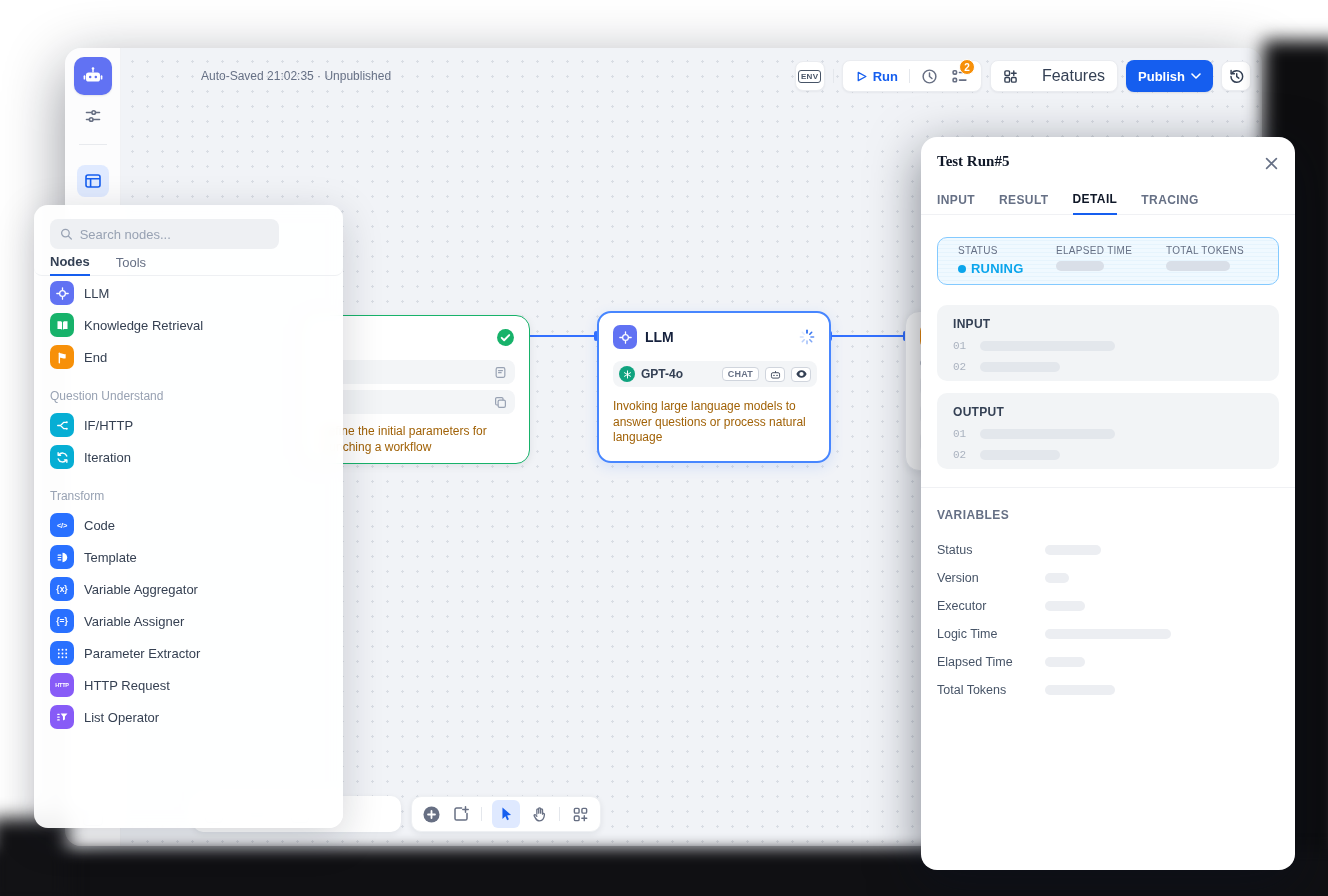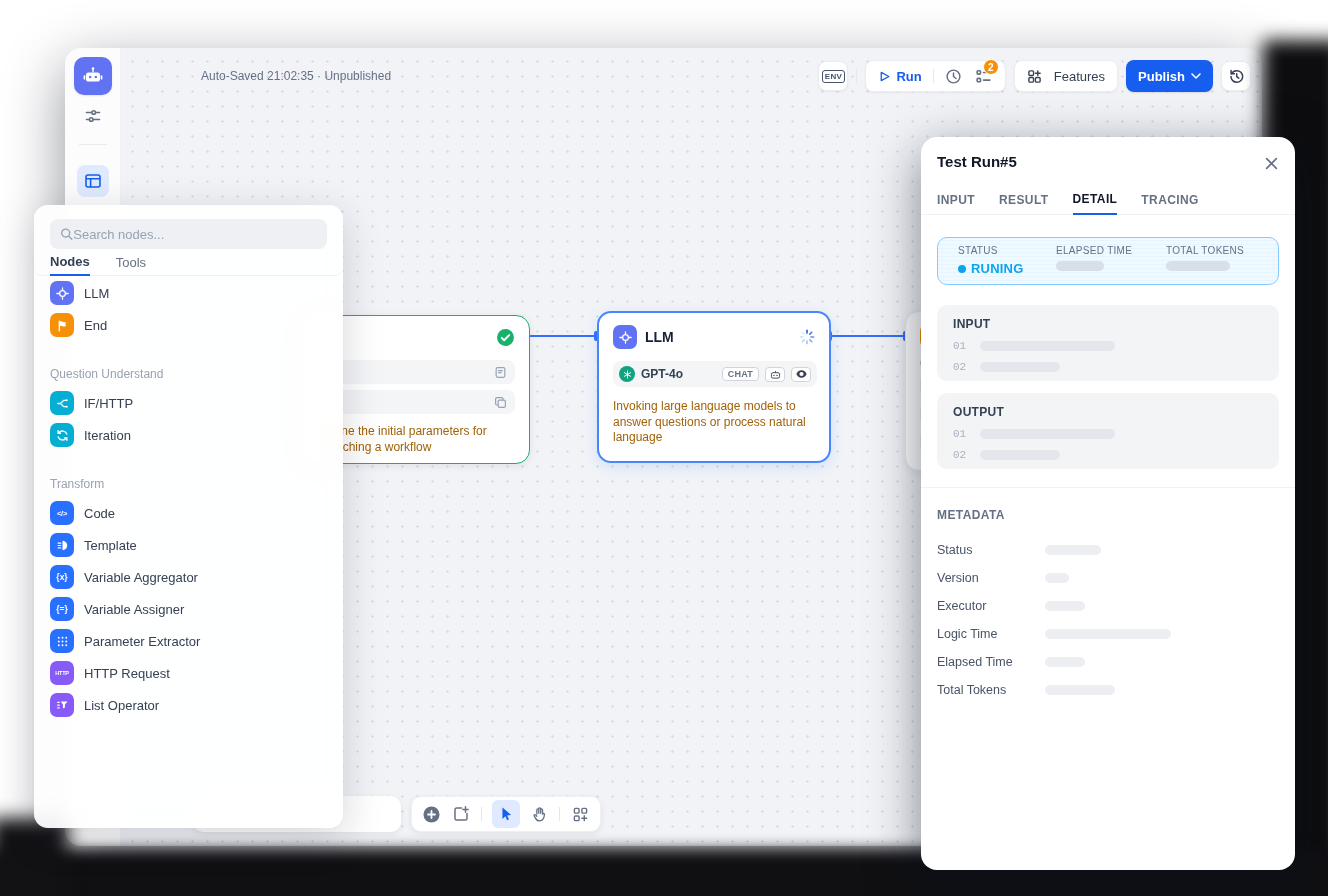--- a/index.html
+++ b/index.html
@@ -33,21 +33,21 @@
   .btn-white { background:#fff; border:1px solid #eaecf0; border-radius:8px; box-shadow:0 1px 2px rgba(16,24,40,.05); display:flex; align-items:center; justify-content:center; }
   .env-btn { width:30px; height:30px; }
   .env-tag { font-size:8px; font-weight:700; color:#475467; border:1.4px solid #475467; border-radius:3px; padding:1px 2px; letter-spacing:.3px; }
   .tb-sep { width:1px; height:14px; background:#e4e7ec; margin:0 0px; }
   .run-group { height:32px; padding:0 12px; position:relative; gap:0; }
   .run-lbl { font-size:13px; font-weight:600; color:#155eef; margin-left:5px; }
   .rg-div { width:1px; height:14px; background:#e4e7ec; margin:0 11px; }
   .rg-ic { width:18px; height:18px; display:flex; align-items:center; justify-content:center; }
   .rg-gap { width:12px; }
   .badge { position:absolute; right:-6px; top:-8px; min-width:16px; height:16px; border-radius:8px; background:#f79009; color:#fff; font-size:10px; font-weight:700; display:flex; align-items:center; justify-content:center; padding:0 4px; border:1.5px solid #fff; }
-  .features-btn { height:32px; padding:0 12px; gap:12px; font-size:13px; font-weight:500; color:#344054;align-items:center; }
+  .features-btn { height:32px; padding:0 12px; gap:24px; font-size:16px; font-weight:500; color:#344054;align-items:center; }
   .publish-btn { height:32px; padding:0 12px; gap:6px; background:#155eef; border-radius:8px; display:flex; align-items:center; color:#fff; font-size:13px; font-weight:600; box-shadow:0 1px 2px rgba(16,24,40,.1); }
   .hist-btn { width:30px; height:30px; }
 
   
   .node { position:absolute; background:#fff; border-radius:14px; box-shadow:0 2px 8px rgba(16,24,40,.08); overflow:hidden; }
   .edge { position:absolute; height:2px; background:#3370ff; }
   .handle { position:absolute; width:4px; height:10px; border-radius:2px; background:#3370ff; }
   .node-title { font-size:14px; font-weight:700; color:#15203c; }
   .nicon { width:24px; height:24px; border-radius:7px; display:flex; align-items:center; justify-content:center; color:#fff; flex:none; }
   .pillrow { background:#f3f5f7; border-radius:8px; display:flex; align-items:center; }
@@ -60,38 +60,38 @@
 
   
   .toolbar { position:absolute; left:290px; top:748px; width:190px; height:36px; background:#fff; border:1px solid #eef0f3; border-radius:10px; box-shadow:0 2px 6px rgba(16,24,40,.08); display:flex; align-items:center; padding:0 10px; gap:10px; }
   .tb-ic { width:20px; height:20px; display:flex; align-items:center; justify-content:center; }
   .tb-divider { width:1px; height:14px; background:#e4e7ec; }
   .tb-active { width:28px; height:28px; background:#dfe9ff; border-radius:6px; display:flex; align-items:center; justify-content:center; }
   .ghost-pill { position:absolute; left:72px; top:748px; width:208px; height:36px; background:#fff; border-radius:10px; box-shadow:0 2px 6px rgba(16,24,40,.08); display:flex; align-items:center; padding:0 12px; gap:14px; color:#9aa2b1; font-size:12px; }
 
   
   .nodes-panel { position:absolute; left:34px; top:205px; width:309px; height:623px; background:rgba(255,255,255,.93); backdrop-filter:blur(7px); -webkit-backdrop-filter:blur(7px); border-radius:14px; box-shadow:0 10px 40px rgba(16,24,40,.18); z-index:5; overflow:hidden; }
-  .search-box { position:absolute; left:16px; top:14px; width:277px; height:30px; background:#eef0f3; border-radius:8px; display:flex; align-items:center; padding:0 10px; }
+  .search-box { position:absolute; left:16px; top:14px; width:229px; height:30px; background:#eef0f3; border-radius:8px; display:flex; align-items:center; padding:0 10px; gap:7px; }
   .search-box input { border:none; outline:none; background:transparent; font-size:13px; color:#344054; font-family:inherit; width:100%; }
   .search-box input::placeholder { color:#98a2b3; }
   .np-tabs { position:absolute; left:0; top:44px; width:100%; height:27px; display:flex; gap:26px; padding:0 16px; border-bottom:1px solid #eef0f3;border-radius:8px; }
   .np-tab { font-size:13px; display:flex; align-items:center; }
   .np-tab.active { color:#344054; font-weight:700; border-bottom:2px solid #155eef; margin-bottom:-1px; }
   .np-tab.idle { color:#667085; font-weight:500; }
   .np-list { position:absolute; left:0; top:72px; width:100%; }
   .np-item { height:32px; display:flex; align-items:center; gap:10px; padding:0 16px; cursor:pointer; }
   .np-item .lbl { font-size:13px; font-weight:500; color:#354052; }
-  .np-header { height:26px; margin-top:20px; display:flex; align-items:center; padding:0 16px; font-size:12px; color:#98a2b3; }
+  .np-header { height:26px; margin-top:10px; display:flex; align-items:center; padding:0 16px; font-size:12px; color:#98a2b3; }
   .g7 { font-size:7.5px; font-weight:700; letter-spacing:-.3px; }
   .g8 { font-size:8.5px; font-weight:700; }
   .g5 { font-size:5.5px; font-weight:700; letter-spacing:-.2px; }
 
   
   .run-panel { position:absolute; left:921px; top:137px; width:374px; height:733px; background:#fff; border-radius:16px; box-shadow:0 14px 50px rgba(10,15,30,.5); z-index:6; }
-  .rp-title { position:absolute; left:16px; top:16px; font-size:15px; font-weight:700; color:#101828; }
+  .rp-title { position:absolute; left:16px; top:16px; font-size:15px; font-weight:700; color:#101828;font-family:Liberation Serif, serif; }
   .rp-close { position:absolute; right:12px; top:14px; width:24px; height:24px; display:flex; align-items:center; justify-content:center; cursor:pointer; }
   .rp-tabs { position:absolute; left:0; top:48px; width:100%; height:30px; display:flex; gap:24px; padding:0 16px; border-bottom:1px solid #f0f1f4; }
   .rp-tab { font-size:12px; font-weight:600; letter-spacing:.4px; color:#667085; display:flex; align-items:center; }
   .rp-tab.active { color:#101828; border-bottom:2px solid #155eef; margin-bottom:-1px; }
   .status-card { position:absolute; left:16px; top:100px; width:342px; height:48px; border:1px solid #84caff; border-radius:10px;
     background:repeating-linear-gradient(0deg, #f0f9ff 0px, #f0f9ff 3px, #e6f4fd 3px, #e6f4fd 4px); display:flex; padding:7px 4px 0 20px; }
   .sc-col1 { width:98px; } .sc-col2 { width:110px; } .sc-col3 { flex:1; }
   .sc-label { font-size:10px; color:#667085; letter-spacing:.3px; font-weight:500; }
   .sc-val { margin-top:5px; display:flex; align-items:center; gap:5px; }
   .run-dot { width:8px; height:8px; border-radius:50%; background:#0ba5ec; }
@@ -384,20 +384,28 @@
     <div class="np-item">
       <span class="nicon" style="background:#6172f3;">
           <svg width="13" height="13" viewBox="0 0 14 14" fill="none" stroke="#fff" stroke-width="1.4" stroke-linecap="round">
             <circle cx="7" cy="7" r="3.1"></circle>
             <path d="M7 .9v2.1M7 11v2.1M.9 7H3M11 7h2.1"></path>
           </svg>
         </span>
       <span class="lbl">LLM</span>
     </div>
     <div class="np-item">
+      <span class="nicon" style="background:#17b26a;">
+          <svg width="13" height="13" viewBox="0 0 14 14" fill="#fff">
+            <path d="M1.6 2.3h3.3c.9 0 1.6.7 1.6 1.6v7.8c-.4-.5-1-.8-1.7-.8H1.6zM12.4 2.3H9.1c-.9 0-1.6.7-1.6 1.6v7.8c.4-.5 1-.8 1.7-.8h3.2z"></path>
+          </svg>
+        </span>
+      <span class="lbl">Knowledge Retrieval</span>
+    </div>
+    <div class="np-item">
       <span class="nicon" style="background:#f79009;">
           <svg width="13" height="13" viewBox="0 0 14 14" fill="none" stroke="#fff" stroke-width="1.5" stroke-linecap="round">
             <path d="M3.6 12.6V2.4"></path>
             <path d="M3.6 2.9c2.4-1.3 4.4 1.2 6.8.3v4.7c-2.4.9-4.4-1.6-6.8-.3z" fill="#fff" stroke="none"></path>
           </svg>
         </span>
       <span class="lbl">End</span>
     </div>
 
     <div class="np-header">Question Understand</div>
@@ -535,21 +543,21 @@
         <span class="gc-idx">01</span>
         <span class="gc-bar" style="width: 135px;"></span>
       </div>
     <div class="gc-row">
         <span class="gc-idx">02</span>
         <span class="gc-bar" style="width: 80px;"></span>
       </div>
   </div>
 
   <div class="rp-div"></div>
-  <div class="md-title">METADATA</div>
+  <div class="md-title">VARIABLES</div>
 
   <div class="md-rows">
     <div class="md-row">
         <span class="md-label">Status</span>
         <span class="md-bar" style="width: 56px;"></span>
       </div>
     <div class="md-row">
         <span class="md-label">Version</span>
         <span class="md-bar" style="width: 24px;"></span>
       </div>

